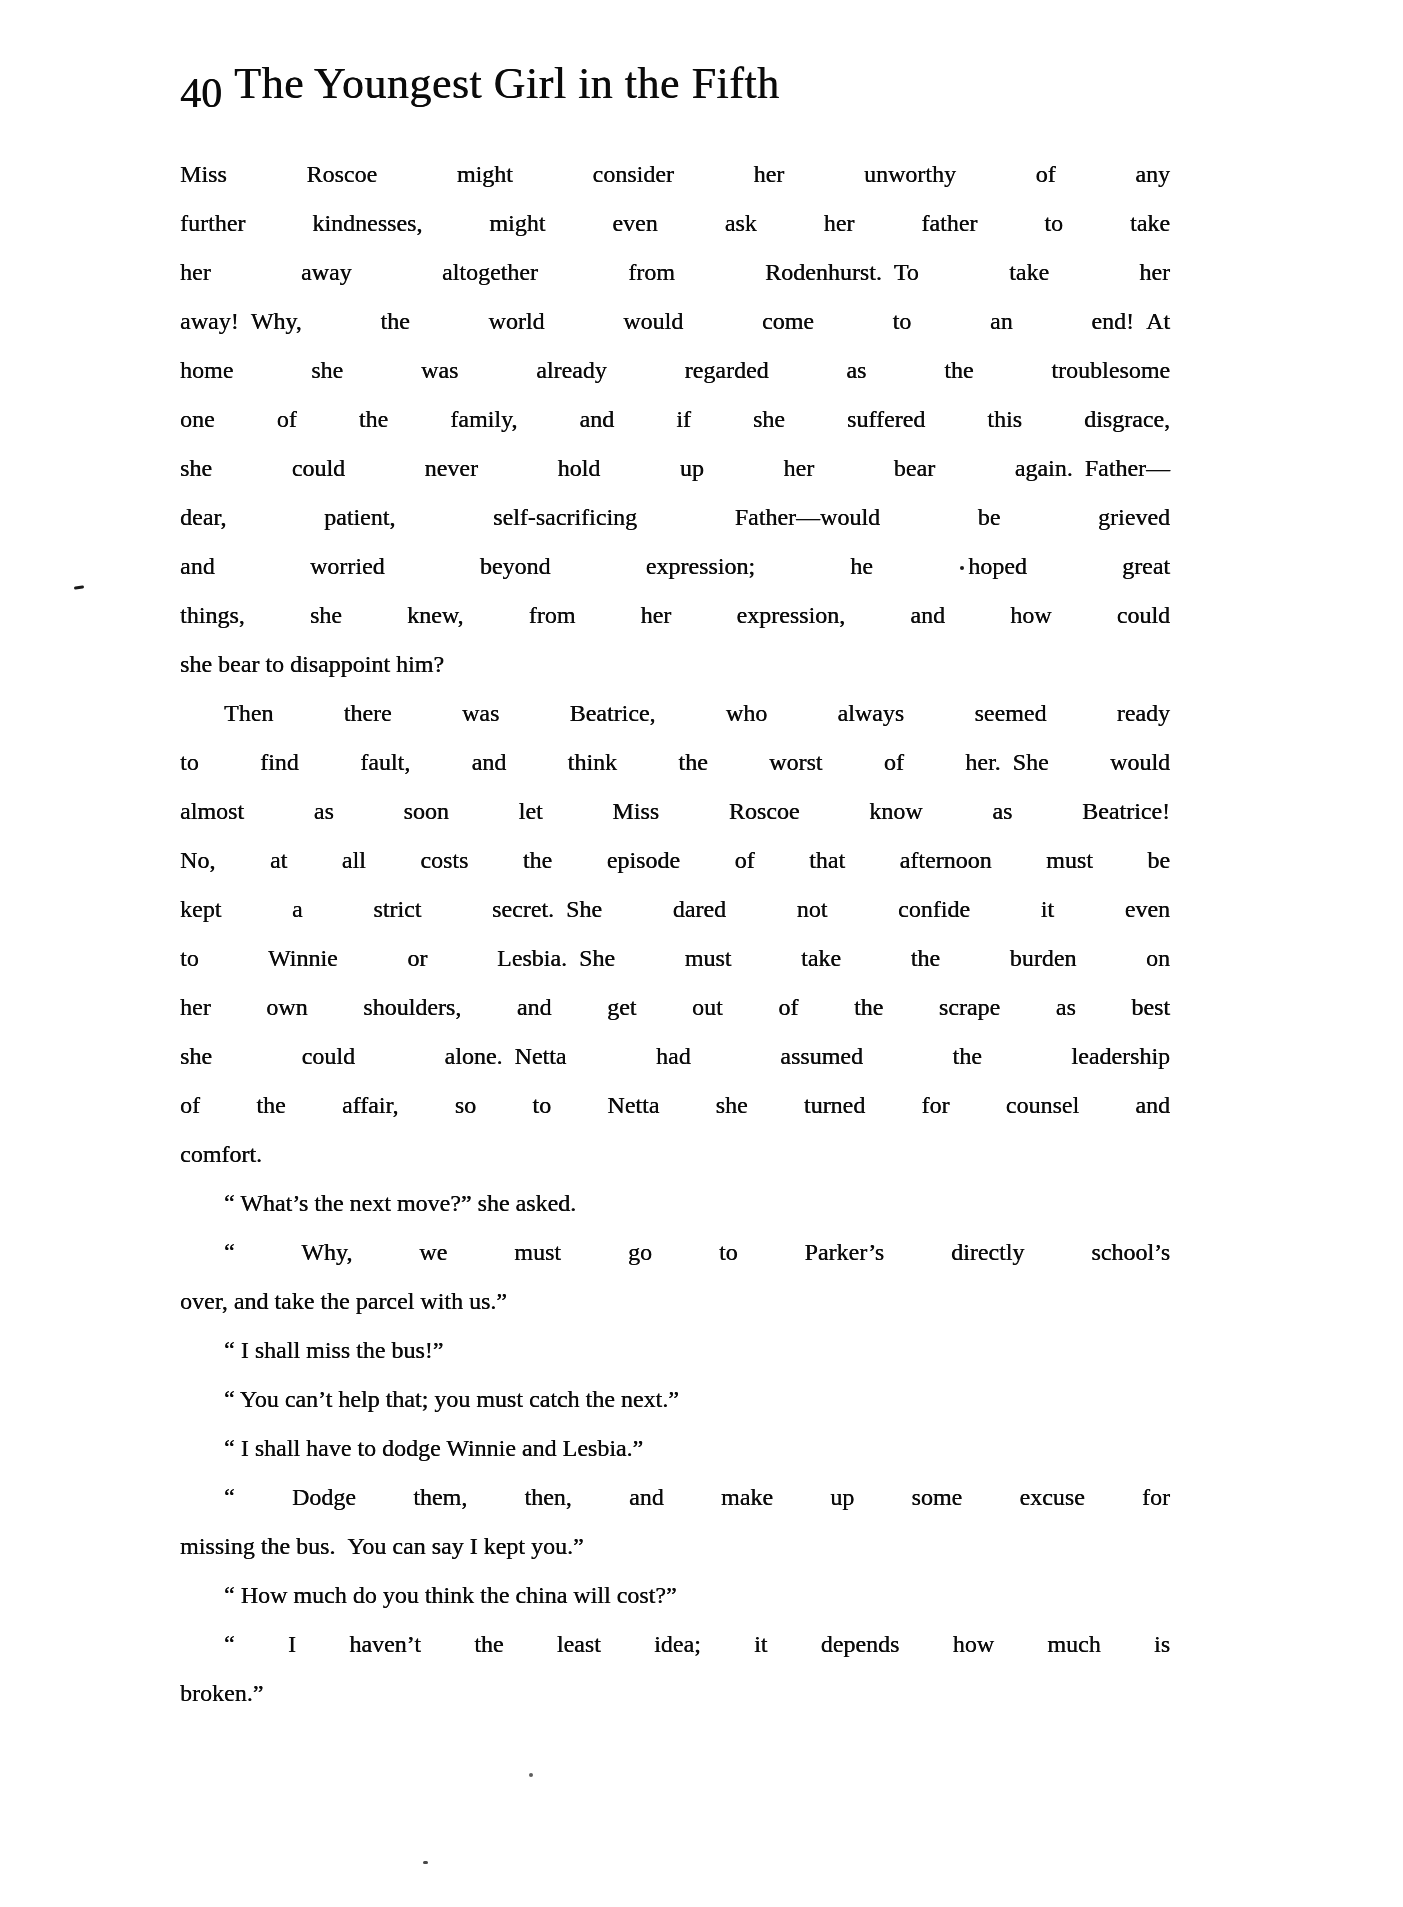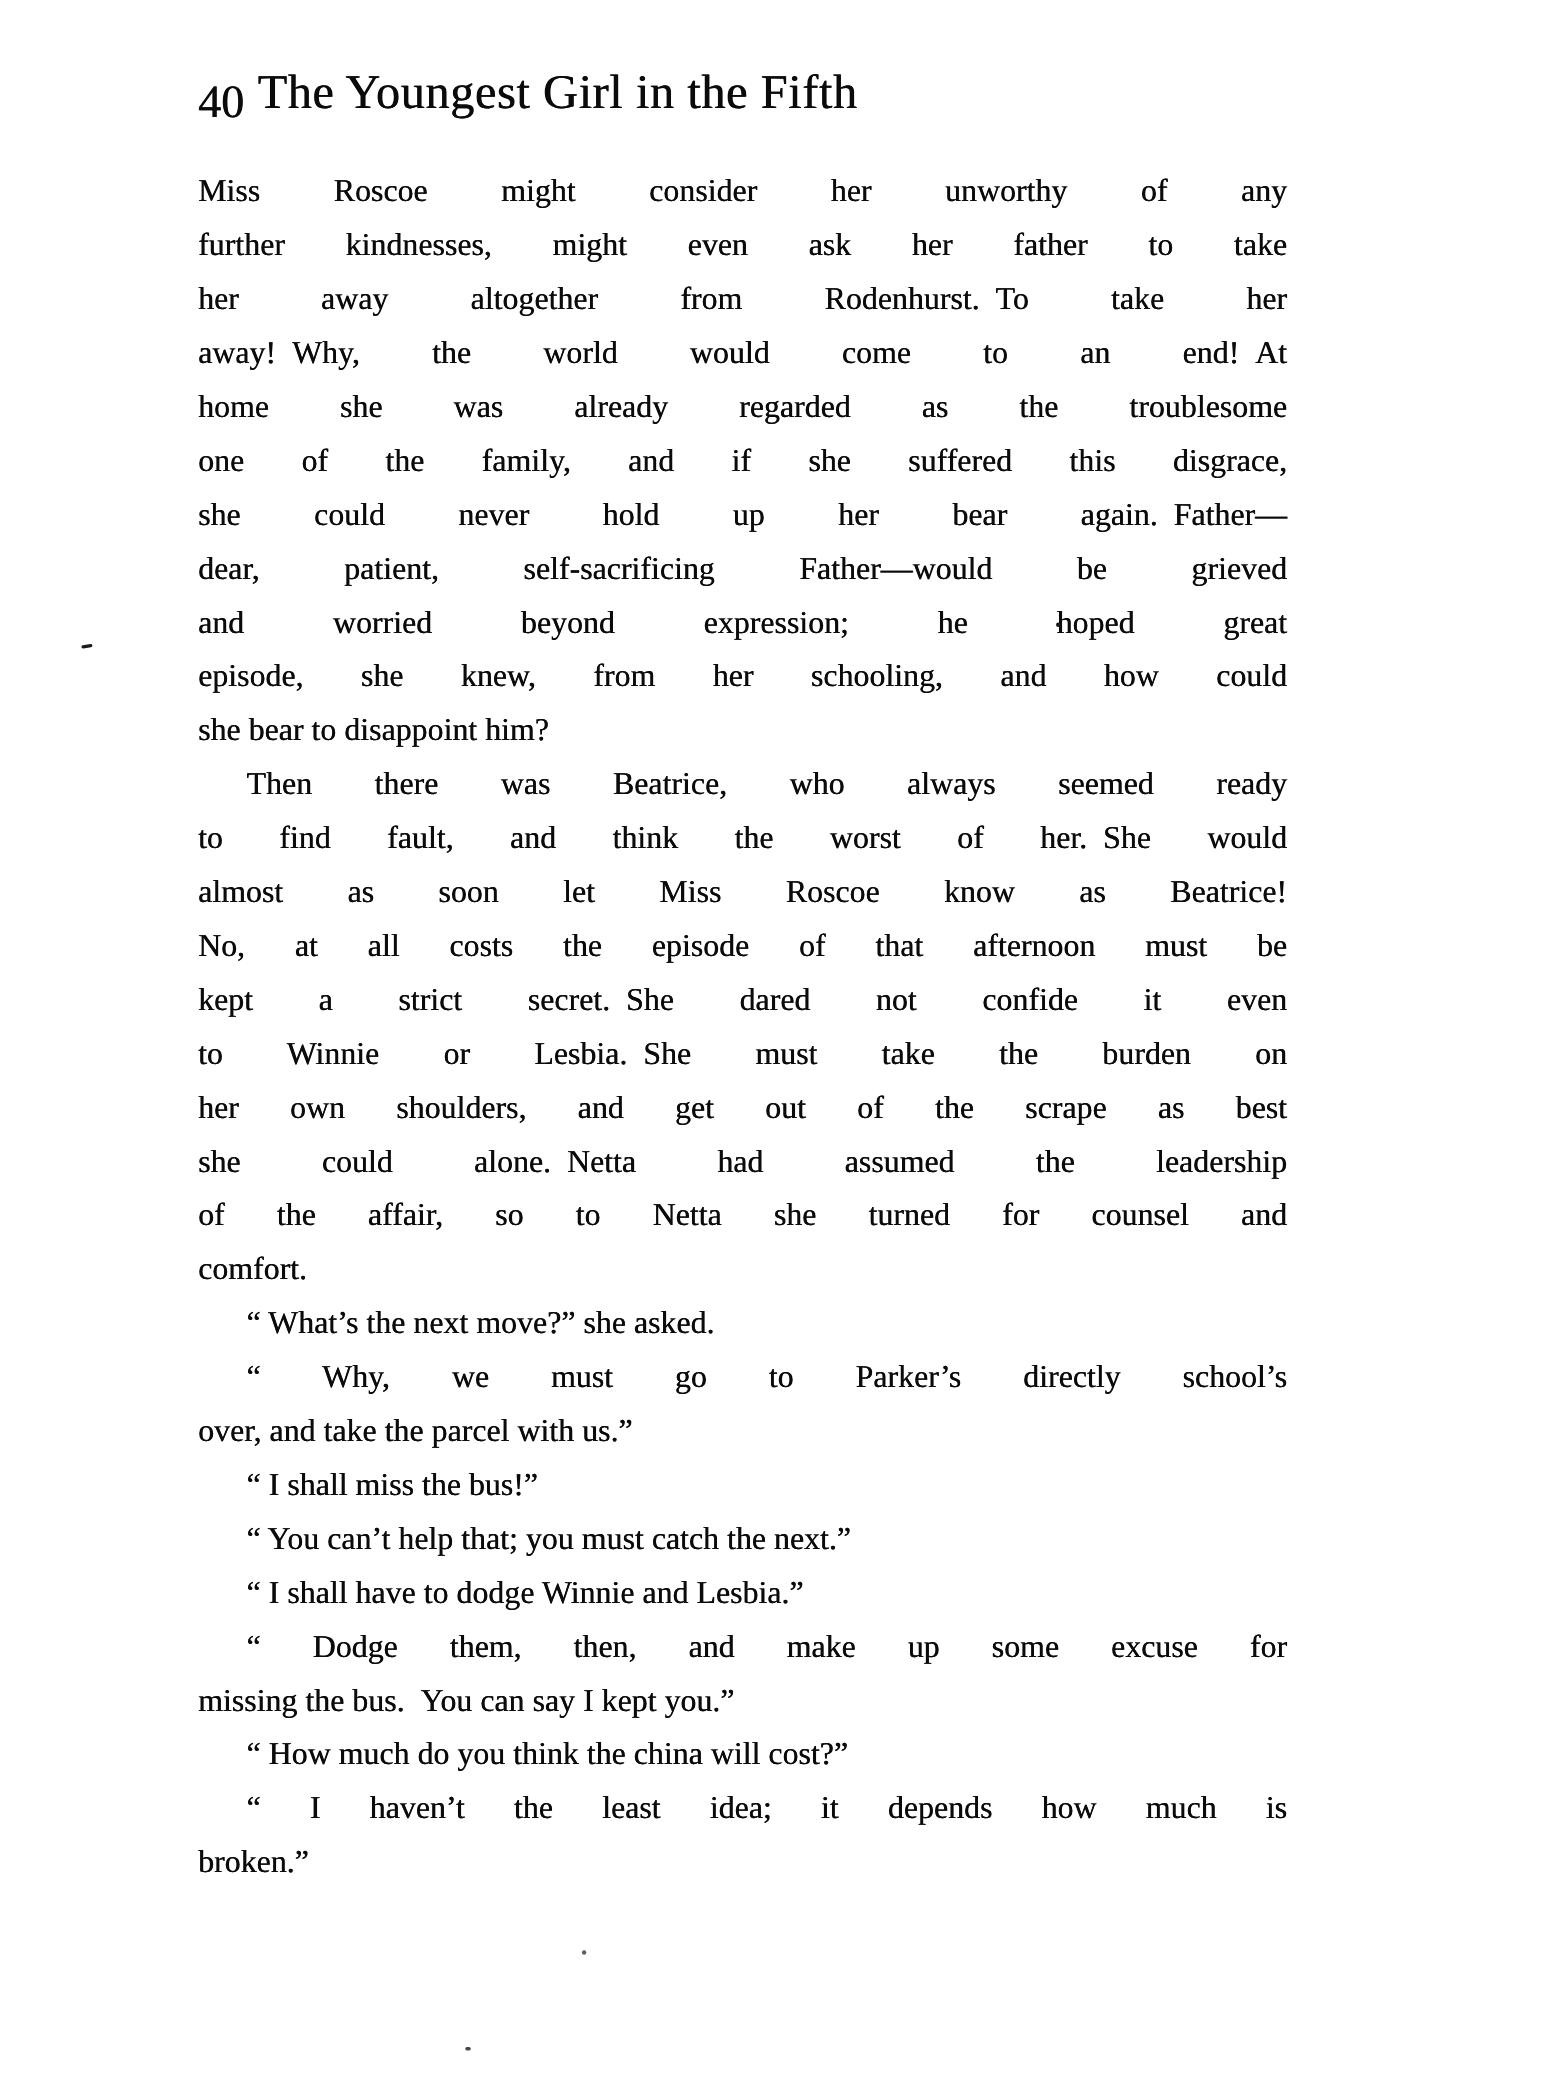--- a/index.html
+++ b/index.html
@@ -47,21 +47,21 @@
   }
   .text-body {
     position: absolute;
     top: 150px;
     left: 148px;
     width: 990px;
   }
   .line {
     height: 49px;
     line-height: 49px;
-    font-size: 29px;
+    font-size: 24px;
     text-shadow: 0.35px 0 0 currentColor;
   }
   .line.just {
     text-align: justify;
     text-align-last: justify;
   }
   .line.ind {
     text-indent: 44px;
   }
   .speck {
@@ -87,21 +87,21 @@
   <div class="text-body">
       <div class="line just">Miss Roscoe might consider her unworthy of any</div>
       <div class="line just">further kindnesses, might even ask her father to take</div>
       <div class="line just">her away altogether from Rodenhurst. To take her</div>
       <div class="line just">away! Why, the world would come to an end! At</div>
       <div class="line just">home she was already regarded as the troublesome</div>
       <div class="line just">one of the family, and if she suffered this disgrace,</div>
       <div class="line just">she could never hold up her bear again. Father—</div>
       <div class="line just">dear, patient, self-sacrificing Father—would be grieved</div>
       <div class="line just">and worried beyond expression; he hoped great</div>
-      <div class="line just">episode, she knew, from her schooling, and how could</div>
+      <div class="line just">things, she knew, from her expression, and how could</div>
       <div class="line">she bear to disappoint him?</div>
       <div class="line just ind">Then there was Beatrice, who always seemed ready</div>
       <div class="line just">to find fault, and think the worst of her. She would</div>
       <div class="line just">almost as soon let Miss Roscoe know as Beatrice!</div>
       <div class="line just">No, at all costs the episode of that afternoon must be</div>
       <div class="line just">kept a strict secret. She dared not confide it even</div>
       <div class="line just">to Winnie or Lesbia. She must take the burden on</div>
       <div class="line just">her own shoulders, and get out of the scrape as best</div>
       <div class="line just">she could alone. Netta had assumed the leadership</div>
       <div class="line just">of the affair, so to Netta she turned for counsel and</div>

